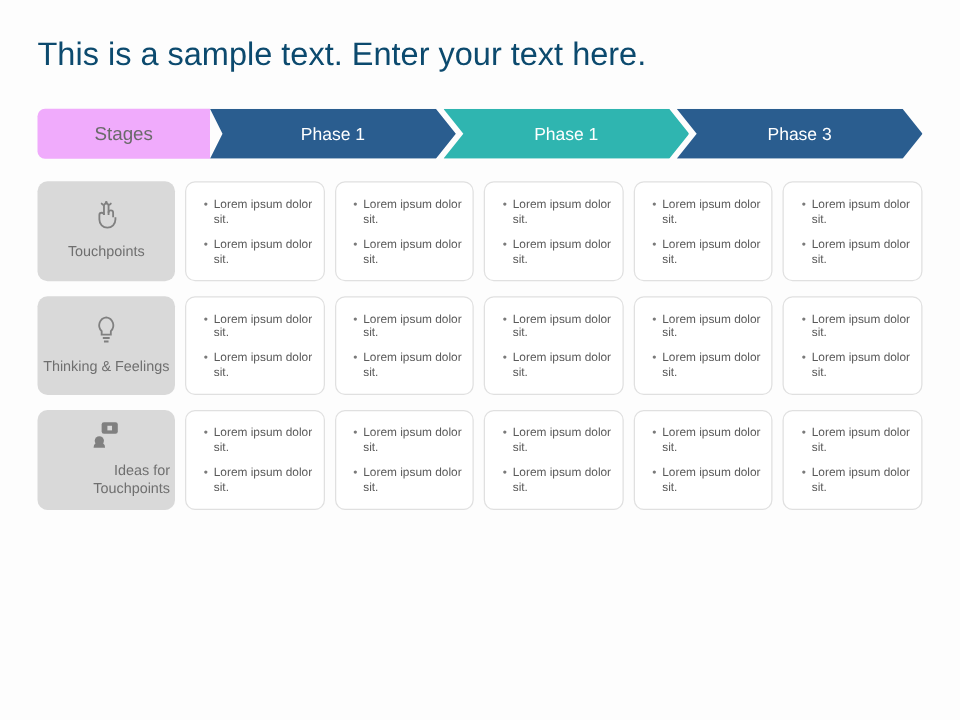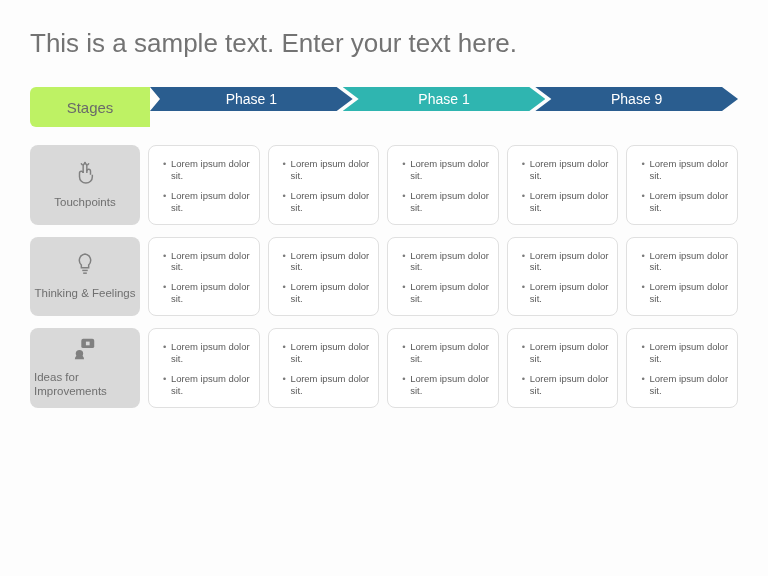--- a/index.html
+++ b/index.html
@@ -8,44 +8,44 @@
     height: 576px;
     font-family: "Segoe UI", Arial, sans-serif;
     background: #fdfdfd;
     padding: 28px 30px 20px 30px;
     overflow: hidden;
     position: relative;
   }
   .title {
     font-size: 26px;
     font-weight: 400;
-    color: #737373;
+    color: #0c4a6e;
     margin-bottom: 28px;
   }
   .stage-row {
     display: flex;
     gap: 0;
     margin-bottom: 18px;
   }
   .stage-label {
-    width: 120px;
+    width: 138px;
     height: 40px;
-    background: #bef264;
+    background: #f0abfc;
     color: #6a6a6a;
     display: flex;
     align-items: center;
     justify-content: center;
     font-size: 15px;
     font-weight: 500;
     border-top-left-radius: 6px;
     border-bottom-left-radius: 6px;
   }
   .arrow {
     position: relative;
-    height: 24px;
+    height: 40px;
     flex: 1;
     display: flex;
     align-items: center;
     justify-content: center;
     color: #fff;
     font-size: 14px;
     font-weight: 500;
     margin-left: -10px;
   }
   .arrow::before {
@@ -74,21 +74,21 @@
   .row-label {
     width: 110px;
     background: #d9d9d9;
     border-radius: 8px;
     display: flex;
     flex-direction: column;
     align-items: center;
     justify-content: center;
     color: #6f6f6f;
     padding: 8px 4px;
-    text-align: left;
+    text-align: right;
   }
   .row-label .icon {
     margin-bottom: 6px;
     color: #808080;
   }
   .row-label .lbl {
     font-size: 11.5px;
     line-height: 1.2;
   }
   .cell {
@@ -127,21 +127,21 @@
 
 <div class="stage-row">
   <div class="stage-label">Stages</div>
   <div class="arrow first" style="--c:#2a5d8f">
       <span>Phase 1</span>
     </div>
   <div class="arrow" style="--c:#2fb5b0">
       <span>Phase 1</span>
     </div>
   <div class="arrow" style="--c:#2a5d8f">
-      <span>Phase 9</span>
+      <span>Phase 3</span>
     </div>
 </div>
 
 <div class="grid">
 
   <div class="row">
     <div class="row-label">
       <span class="icon">
         <svg width="22" height="26" viewBox="0 0 24 28" fill="none" stroke="currentColor" stroke-width="1.6">
           <path d="M10 14 V6 a2 2 0 0 1 4 0 v8"></path>
@@ -232,21 +232,21 @@
   <div class="row">
     <div class="row-label">
       <span class="icon">
         <svg width="24" height="24" viewBox="0 0 26 26" fill="currentColor">
           <rect x="9" y="2" width="14" height="10" rx="2"></rect>
           <rect x="14" y="5" width="4" height="4" fill="#d9d9d9"></rect>
           <circle cx="7" cy="18" r="4"></circle>
           <path d="M2 24 a5 5 0 0 1 10 0 z"></path>
         </svg>
       </span>
-      <span class="lbl">Ideas for Improvements</span>
+      <span class="lbl">Ideas for Touchpoints</span>
     </div>
     <div class="cell">
         <ul>
           <li>Lorem ipsum dolor sit.</li>
           <li>Lorem ipsum dolor sit.</li>
         </ul>
       </div>
     <div class="cell">
         <ul>
           <li>Lorem ipsum dolor sit.</li>

